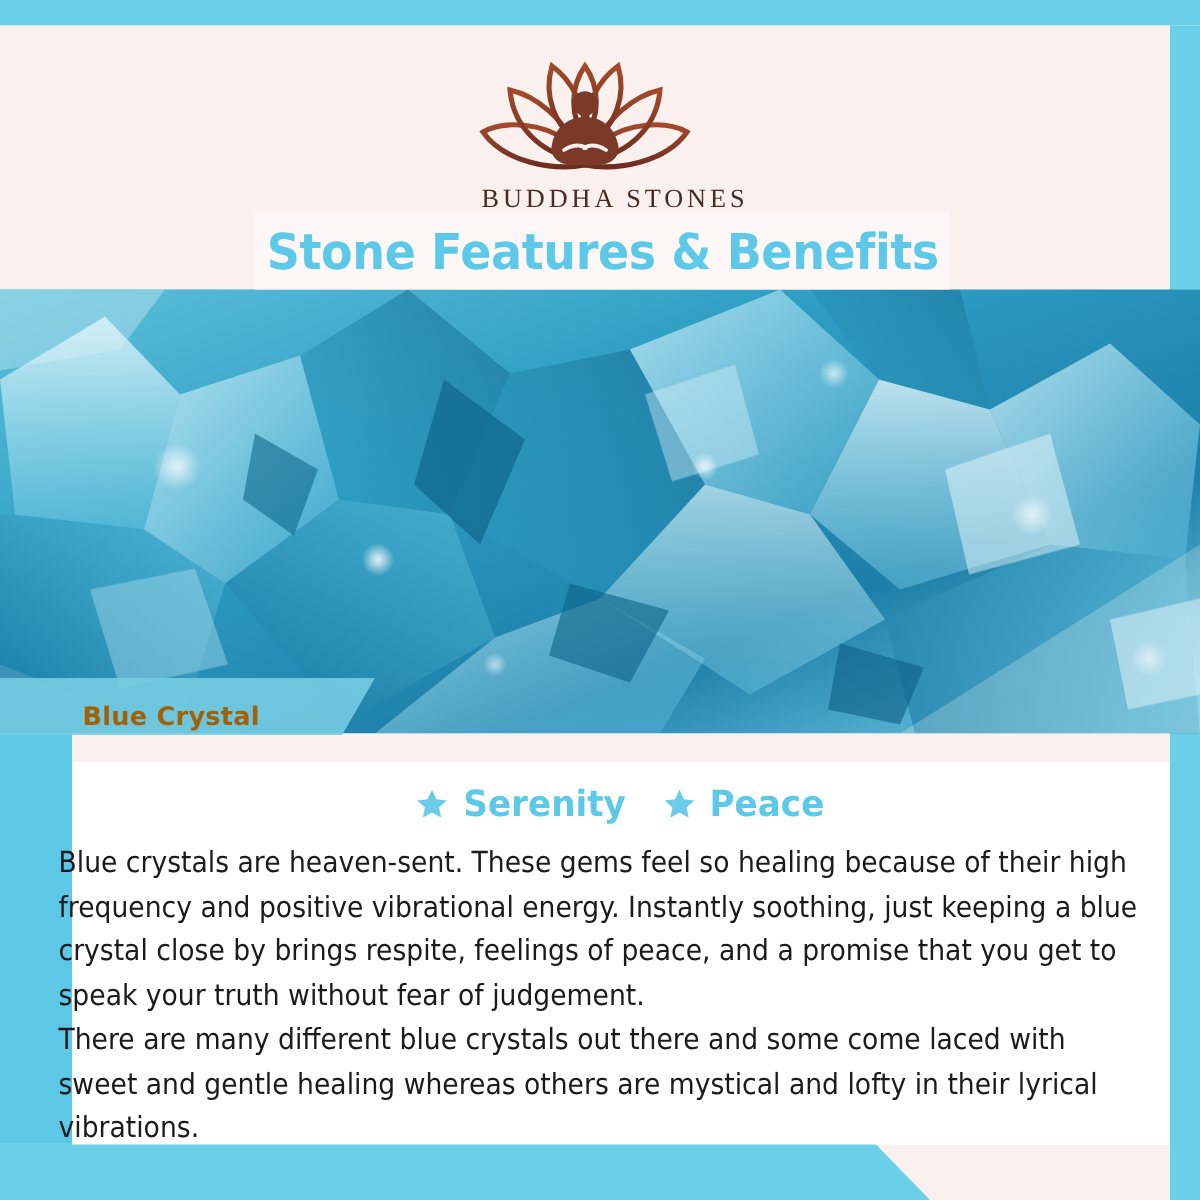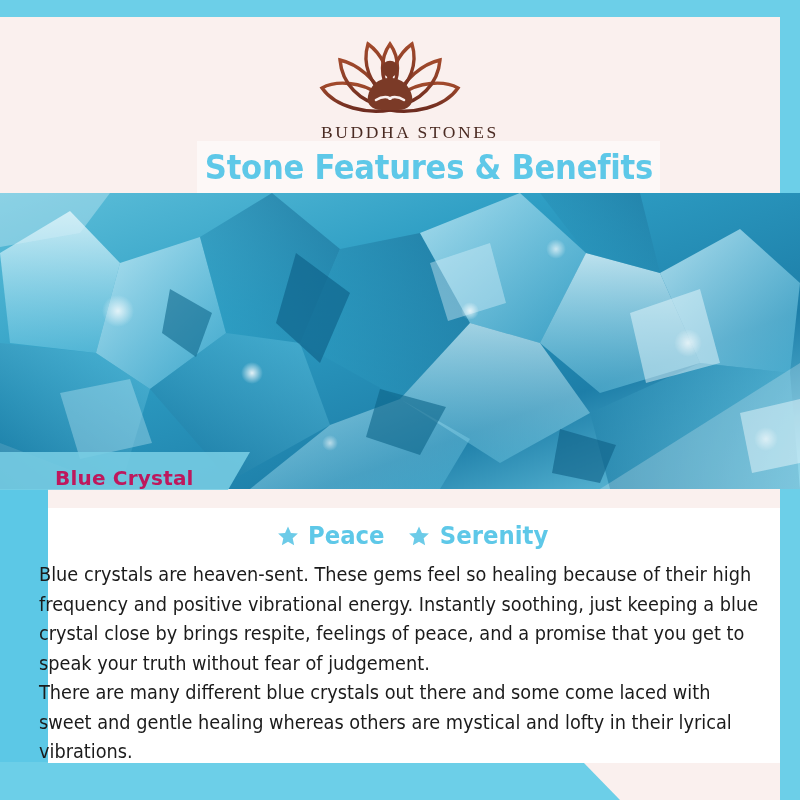--- a/index.html
+++ b/index.html
@@ -81,21 +81,20 @@
   
   .title-band {
     position: absolute;
     left: 170px; top: 141px;
     width: 463px; height: 52px;
     background: #fdf8f7;
     display: flex;
     align-items: center;
     justify-content: center;
     z-index: 6;
-    margin-left: 27px;
   }
   .title-text {
     font-family: "DejaVu Sans", sans-serif;
     font-weight: bold;
     font-size: 33px;
     color: #5ec8e8;
     letter-spacing: -0.3px;
     transform: scaleX(0.93);
     white-space: nowrap;
   }
@@ -118,22 +117,22 @@
     background: rgba(120, 205, 228, 0.88);
     clip-path: polygon(0 0, 250px 0, 228px 38px, 0 38px);
     display: flex;
     align-items: center;
     z-index: 5;
   }
   .name-tab-text {
     margin-left: 55px;
     font-family: "DejaVu Sans", sans-serif;
     font-weight: bold;
-    font-size: 20px;
-    color: #be185d;
+    font-size: 17px;
+    color: #a16207;
     letter-spacing: 0.2px;
     margin-top: 14px;
   }
 
   
   .cream-strip {
     position: absolute;
     left: 48px; top: 489px;
     width: 732px; height: 19px;
     background: #faf0ee;
@@ -326,30 +325,30 @@
 
   <div class="content">
 
     <div class="keywords">
       <div class="kw">
         <span class="kw-star">
           <svg width="22" height="22" viewBox="0 0 24 24">
             <polygon points="12,1.6 15.2,8.6 22.8,9.4 17.1,14.5 18.7,22 12,18.2 5.3,22 6.9,14.5 1.2,9.4 8.8,8.6" fill="#6ccbe8"></polygon>
           </svg>
         </span>
-        <span class="kw-label">Peace</span>
+        <span class="kw-label">Serenity</span>
       </div>
 
       <div class="kw">
         <span class="kw-star">
           <svg width="22" height="22" viewBox="0 0 24 24">
             <polygon points="12,1.6 15.2,8.6 22.8,9.4 17.1,14.5 18.7,22 12,18.2 5.3,22 6.9,14.5 1.2,9.4 8.8,8.6" fill="#6ccbe8"></polygon>
           </svg>
         </span>
-        <span class="kw-label">Serenity</span>
+        <span class="kw-label">Peace</span>
       </div>
 
     </div>
 
     <div class="body-copy">
       <p>Blue crystals are heaven-sent. These gems feel so healing because of their high frequency and positive vibrational energy. Instantly soothing, just keeping a blue crystal close by brings respite, feelings of peace, and a promise that you get to speak your truth without fear of judgement.</p>
       <p>There are many different blue crystals out there and some come laced with sweet and gentle healing whereas others are mystical and lofty in their lyrical vibrations.</p>
     </div>
 
   </div>

